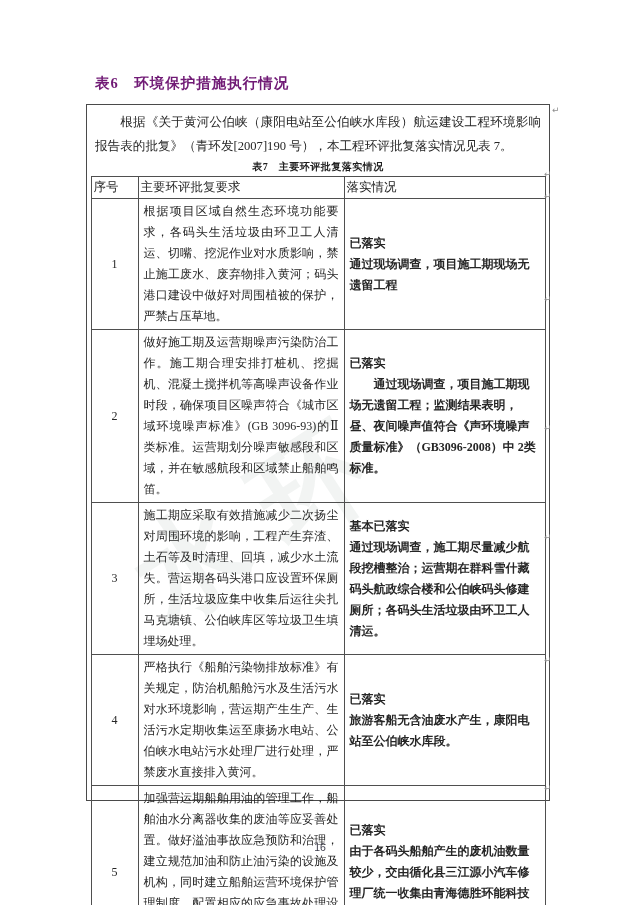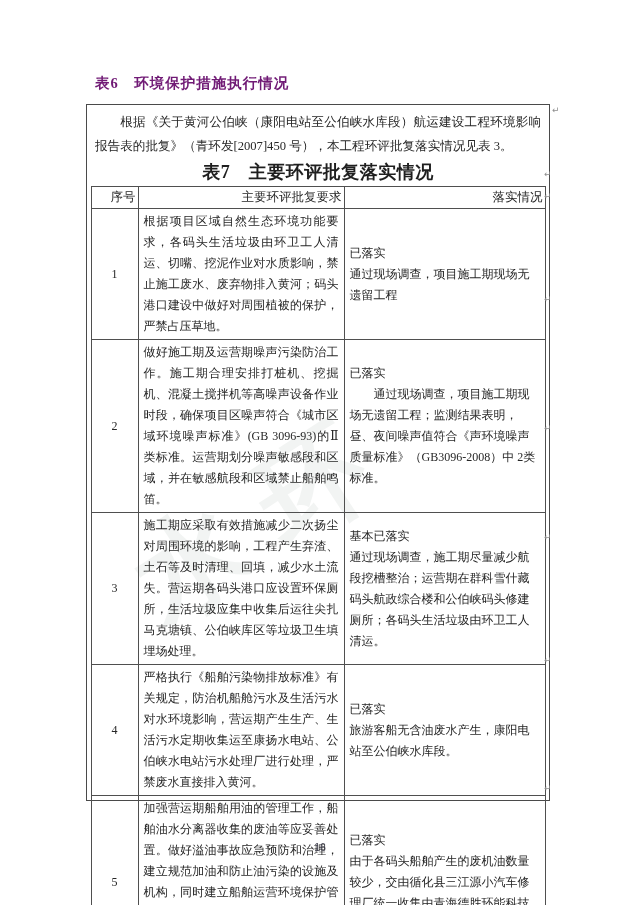--- a/index.html
+++ b/index.html
@@ -24,41 +24,41 @@
   }
   .intro{
     margin:0;padding:5px 8px 0 8px;
     font-size:12.6px;line-height:24px;
     text-indent:2em;
     color:#262626;
     text-align:justify;
   }
   .table-caption{
     text-align:center;font-weight:bold;
-    font-size:18px;color:#1f1f1f;
+    font-size:10px;color:#1f1f1f;
     margin:2px 0 2px 0;letter-spacing:0.5px;
   }
   table.main-table{
     border-collapse:collapse;table-layout:fixed;
     width:454px;margin:0 auto;
   }
   table.main-table th, table.main-table td{
     border:1px solid #4f4f4f;
     font-weight:normal;
     vertical-align:middle;
     padding:2px 5px;
     font-size:12px;line-height:21px;
     color:#262626;
   }
   table.main-table th{
-    height:20px;padding:0 2px;text-align:right;font-size:12.5px;
+    height:20px;padding:0 2px;text-align:left;font-size:12.5px;
   }
   td.no{text-align:center;}
   td.req{text-align:justify;}
-  td.status .line{margin:0;}
+  td.status .line{margin:0;font-weight:bold;}
   td.status .line.indent{text-indent:2em;}
   tbody tr:nth-child(1){height:102px;}
   tbody tr:nth-child(2){height:128px;}
   tbody tr:nth-child(3){height:110px;}
   tbody tr:nth-child(4){height:122px;}
   tbody tr:nth-child(5){height:138px;}
   .page-number{
     position:absolute;left:0;right:0;top:841px;
     text-align:center;font-size:10.5px;color:#3b3b4a;
     font-family:"Liberation Sans","DejaVu Sans",sans-serif;
@@ -81,21 +81,21 @@
 </head>
 <body>
 
 <div class="page" id="page">
 
   <div class="watermark">水环</div>
 
   <div class="doc-title">表6　环境保护措施执行情况</div>
 
   <div class="outer-box">
-    <p class="intro">根据《关于黄河公伯峡（康阳电站至公伯峡水库段）航运建设工程环境影响报告表的批复》（青环发[2007]450 号），本工程环评批复落实情况见表 3。</p>
+    <p class="intro">根据《关于黄河公伯峡（康阳电站至公伯峡水库段）航运建设工程环境影响报告表的批复》（青环发[2007]190 号），本工程环评批复落实情况见表 7。</p>
     <div class="table-caption">表7　主要环评批复落实情况</div>
     <table class="main-table">
       <colgroup>
         <col style="width:47px">
         <col style="width:206px">
         <col style="width:201px">
       </colgroup>
       <thead>
         <tr>
           <th>序号</th>

